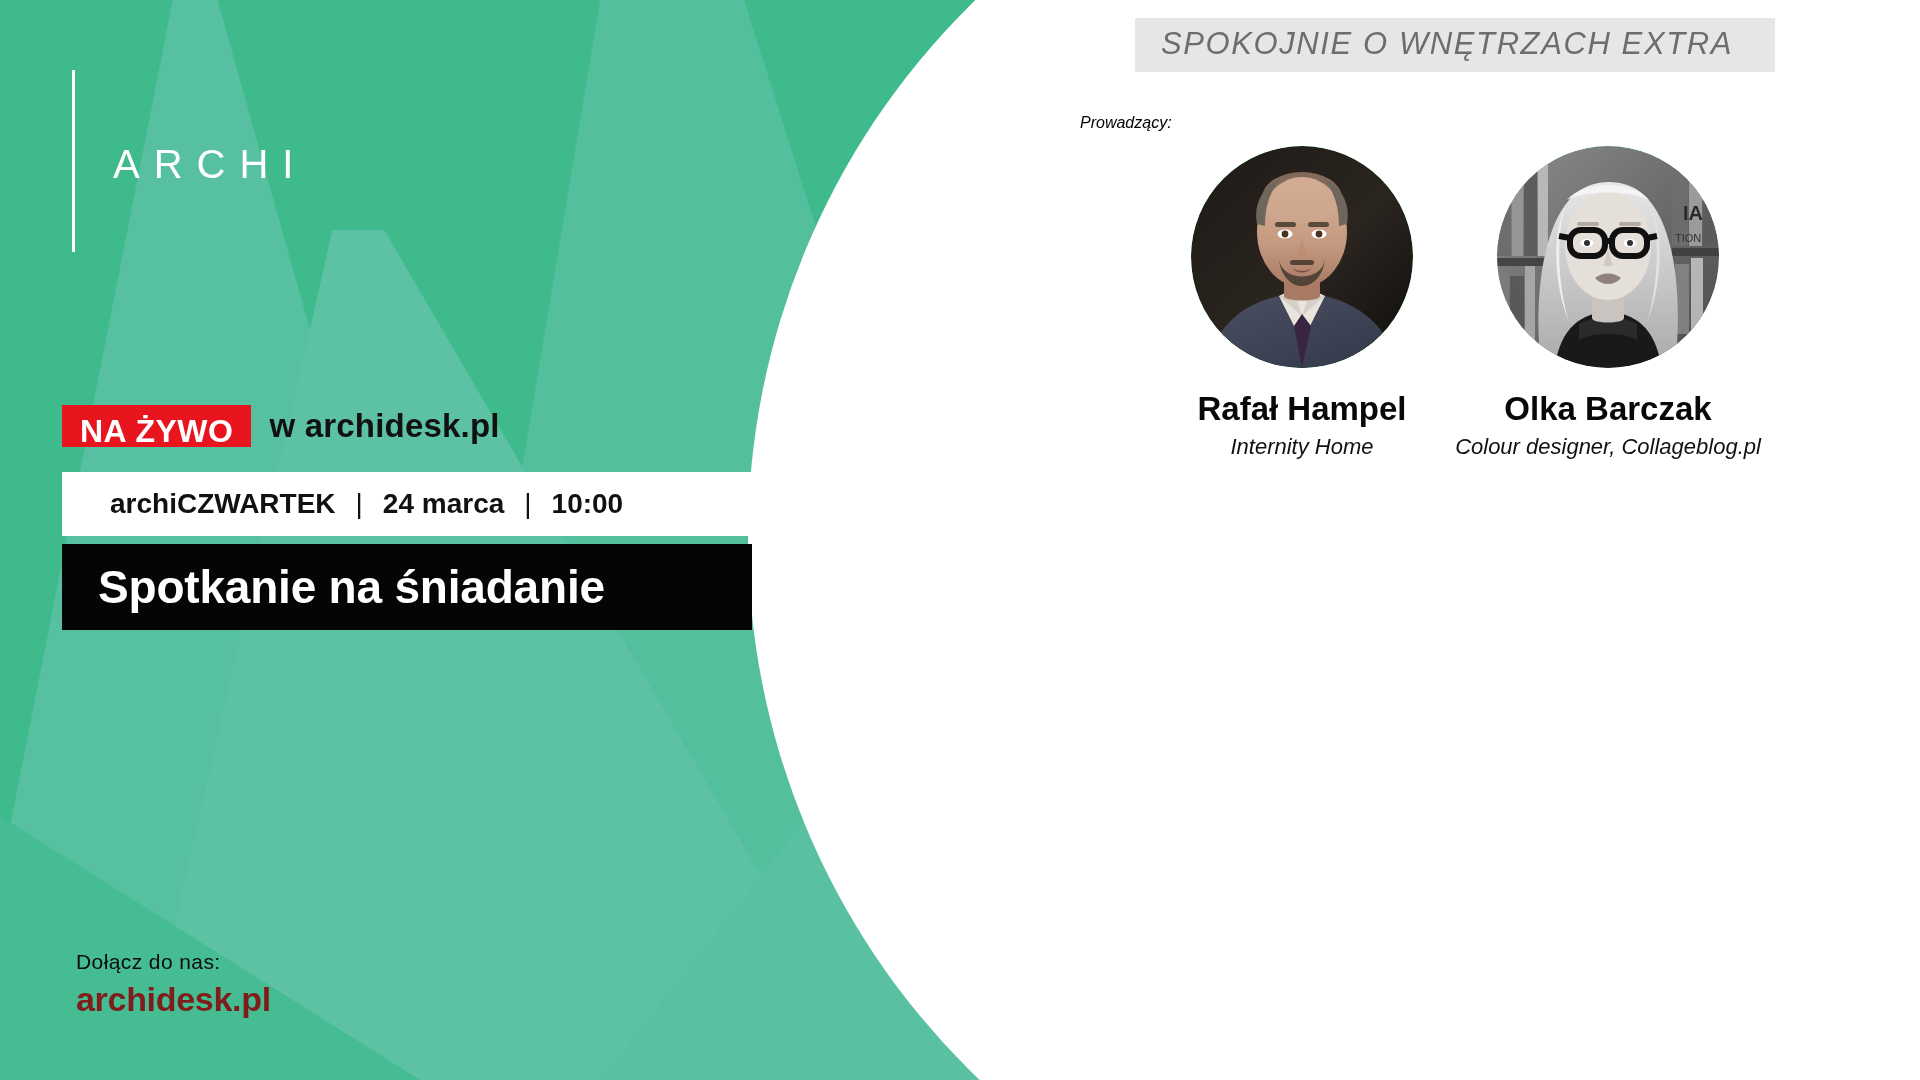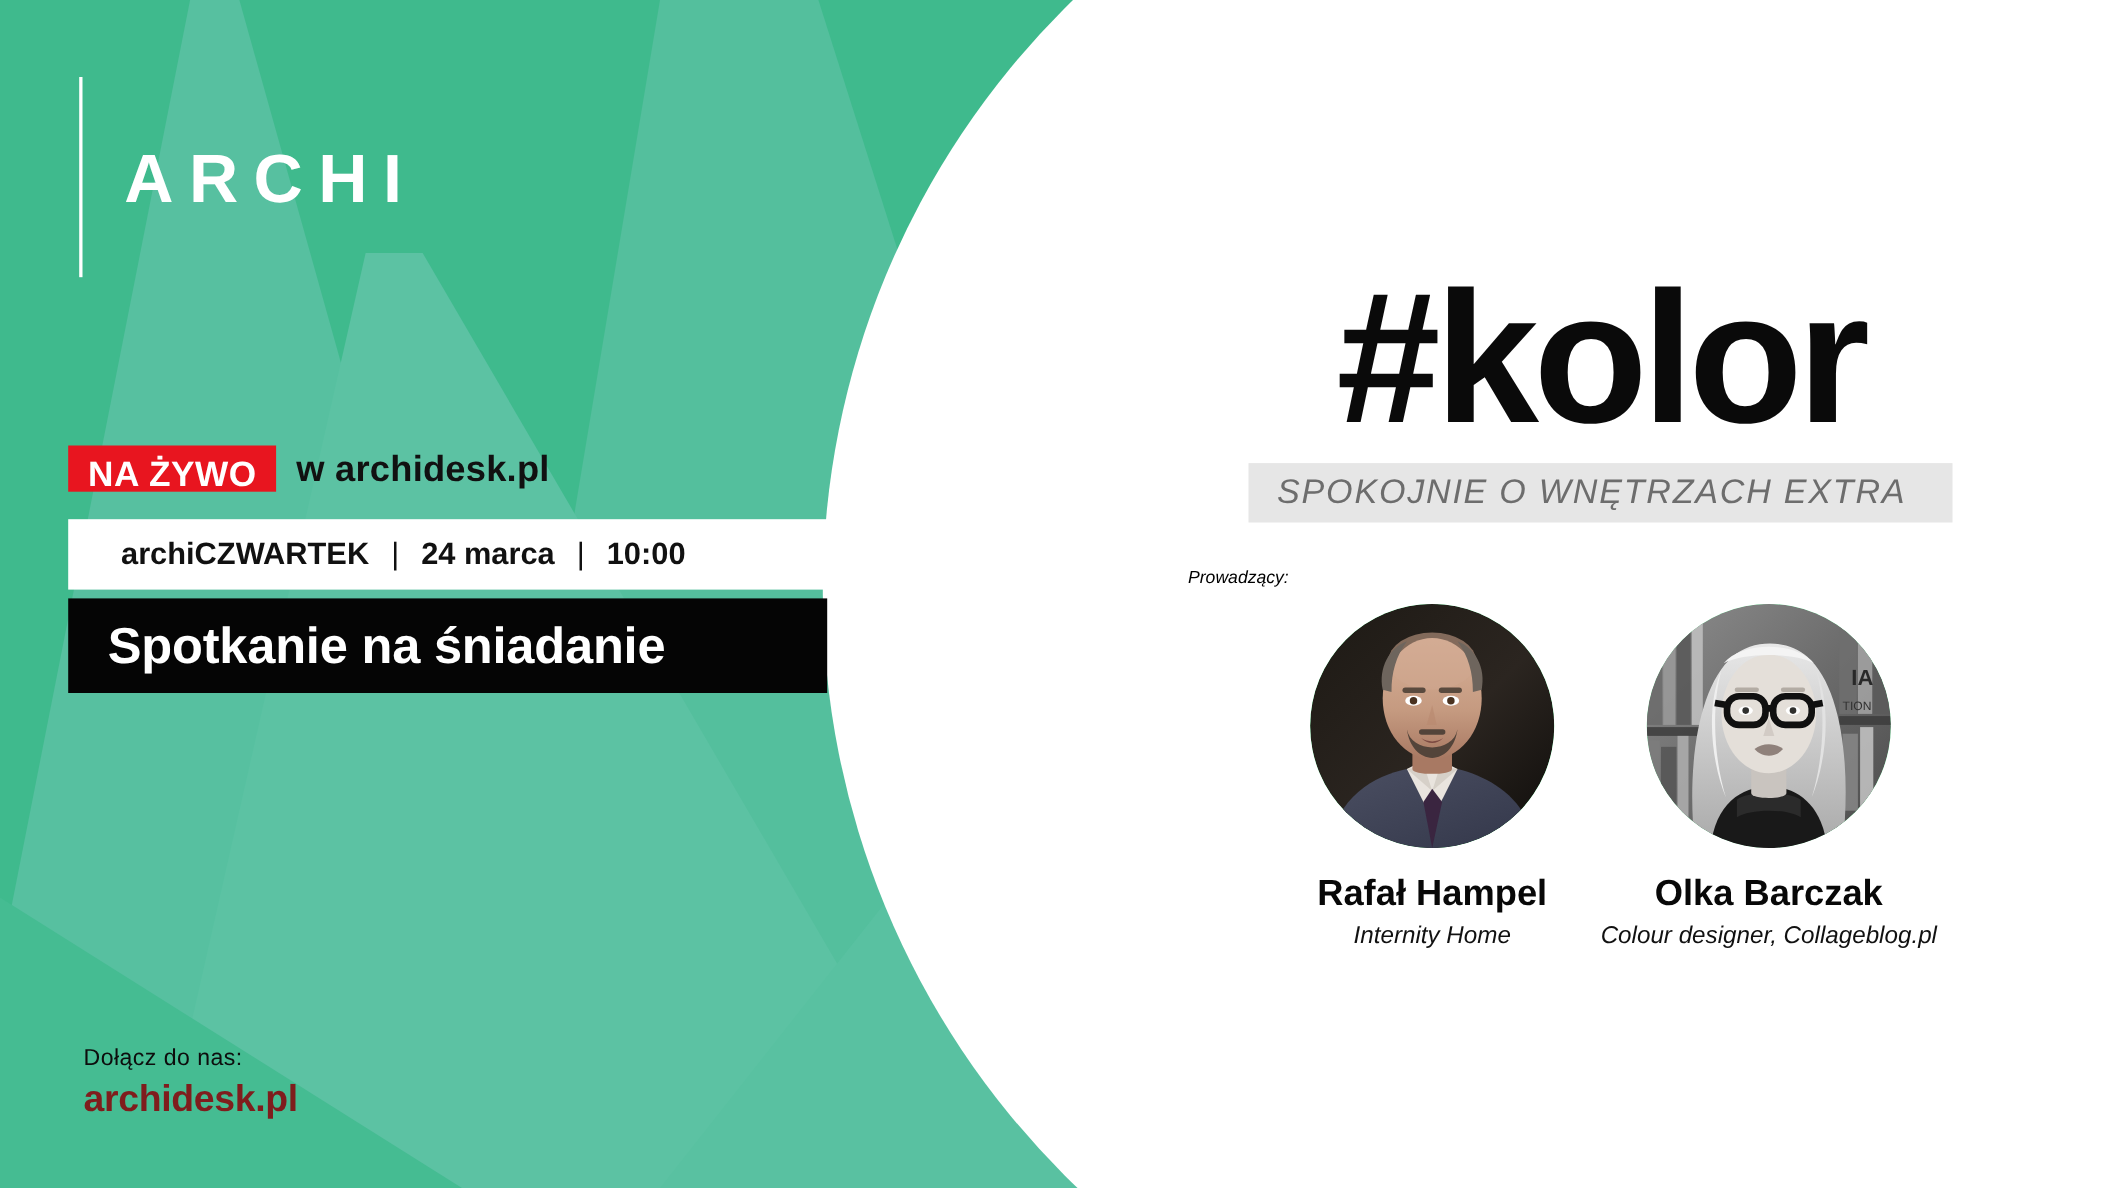--- a/index.html
+++ b/index.html
@@ -46,21 +46,21 @@
     width:1500px;height:1500px;
     border-radius:50%;
     background:#ffffff;
   }
 
   
   .logo{position:absolute;left:72px;top:70px;display:flex;align-items:stretch;}
   .logo-rule{width:3px;background:#ffffff;margin-right:38px;height:182px;}
   .logo-words{display:flex;flex-direction:column;justify-content:center;padding-top:6px;}
   .logo-archi{
-    color:#fff;font-size:62px;font-weight:700;letter-spacing:14px;line-height:1;
+    color:#fff;font-size:40px;font-weight:400;letter-spacing:14px;line-height:1;
   }
   .logo-desk{
     color:#fff;font-size:46px;font-weight:300;letter-spacing:15px;line-height:1;
     margin-top:22px;margin-left:5px;
   }
 
   
   .live-row{position:absolute;left:62px;top:405px;display:flex;align-items:center;}
   .live-badge{
     background:#e8151f;color:#ffffff;font-size:32px;font-weight:700;
@@ -166,21 +166,20 @@
   <div class="title-bar">
     <div class="title-text">Spotkanie na śniadanie</div>
   </div>
 
   <div class="join">
     <div class="join-label">Dołącz do nas:</div>
     <div class="join-url">archidesk.pl</div>
   </div>
 
   <div class="right">
-    <div class="kolor">#kolor</div>
     <div class="tagline">SPOKOJNIE O WNĘTRZACH EXTRA</div>
     <div class="hosts-label">Prowadzący:</div>
 
     <div class="speakers">
 
       <div class="speaker">
         <div class="avatar">
           <svg viewBox="0 0 222 222" width="222" height="222">
             <defs>
               <clipPath id="c1">

